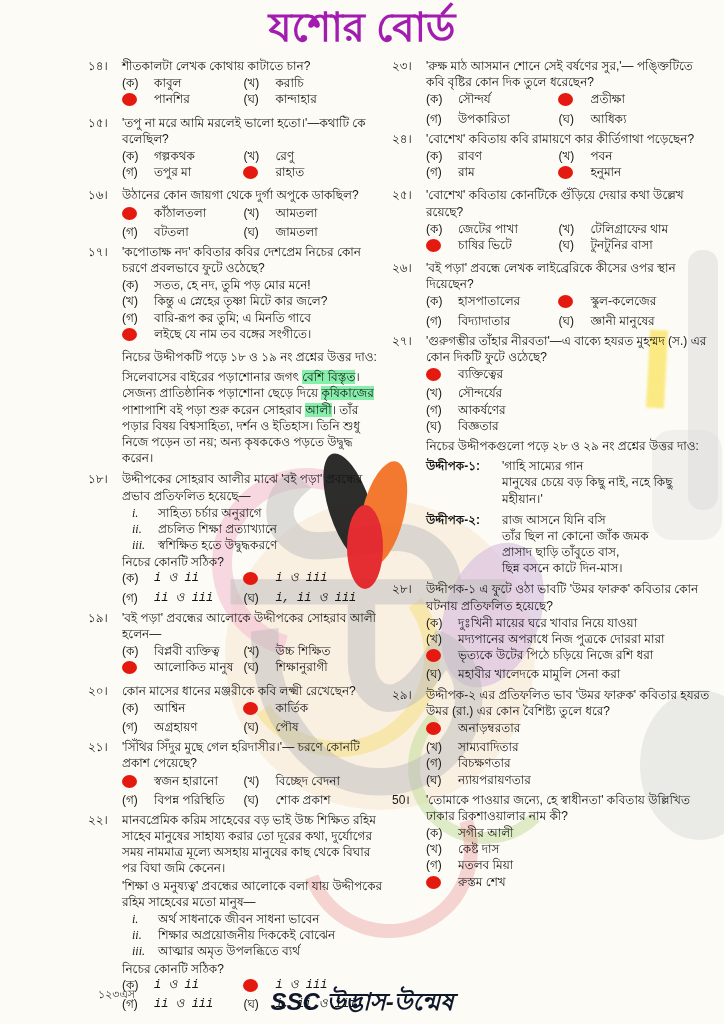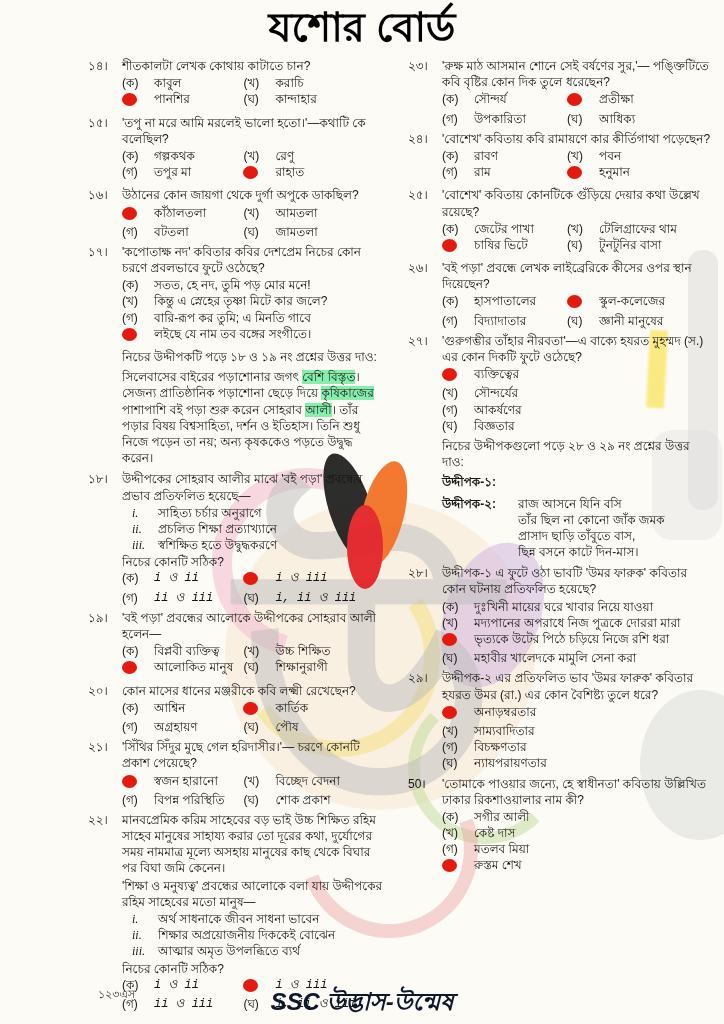--- a/index.html
+++ b/index.html
@@ -1,20 +1,20 @@
 <!DOCTYPE html>
 <html><head>
 <meta charset="utf-8">
 <style>
   html,body{margin:0;padding:0;background:#e9e7e2;}
   .page{position:relative;width:724px;height:1024px;margin:0 auto;background:#fcfbf5;overflow:hidden;
         font-family:"Liberation Sans","DejaVu Sans",sans-serif;color:#151515;font-size:12px;line-height:1.35;}
   .z{position:relative;z-index:2;}
-  .title{text-align:center;color:#000000;font-weight:bold;font-size:40px;margin:6px 0 10px 0;line-height:1.05;}
-  .cols{display:flex;padding:0 10px 0 88px;gap:22px;}
+  .title{text-align:center;color:#a21caf;font-weight:bold;font-size:40px;margin:6px 0 10px 0;line-height:1.05;}
+  .cols{display:flex;padding:0 10px 0 88px;gap:6px;}
   .col-left{width:298px;flex:none;}
   .col-right{flex:1;min-width:0;}
   .q{display:flex;margin-bottom:4px;}
   .qnum{width:34px;flex:none;}
   .qbody{flex:1;min-width:0;}
   .qtext{margin-bottom:1px;}
   .opts2{display:grid;grid-template-columns:46% 54%;}
   .opt{display:flex;gap:6px;align-items:flex-start;}
   .ol{flex:none;width:26px;}
   .dot{display:inline-block;width:15px;height:13px;border-radius:50%;background:#e41910;margin-top:2px;}
@@ -445,20 +445,24 @@
               <div class="opt">
                 <span class="ol">(ঘ)</span>
                 <span class="ot">বিজ্ঞতার</span>
               </div>
             </div>
           </div>
         </div>
         <div class="inst">নিচের উদ্দীপকগুলো পড়ে ২৮ ও ২৯ নং প্রশ্নের উত্তর দাও:</div>
         <div class="stim">
           <span class="stim-label">উদ্দীপক-১:</span>
+          <div class="lines">
+            <div>'গাহি সাম্যের গান</div>
+            <div>মানুষের চেয়ে বড় কিছু নাই, নহে কিছু মহীয়ান।'</div>
+          </div>
         </div>
         <div class="stim">
           <span class="stim-label">উদ্দীপক-২:</span>
           <div class="lines">
             <div>রাজ আসনে যিনি বসি</div>
             <div>তাঁর ছিল না কোনো জাঁক জমক</div>
             <div>প্রাসাদ ছাড়ি তাঁবুতে বাস,</div>
             <div>ছিন্ন বসনে কাটে দিন-মাস।</div>
           </div>
         </div>

